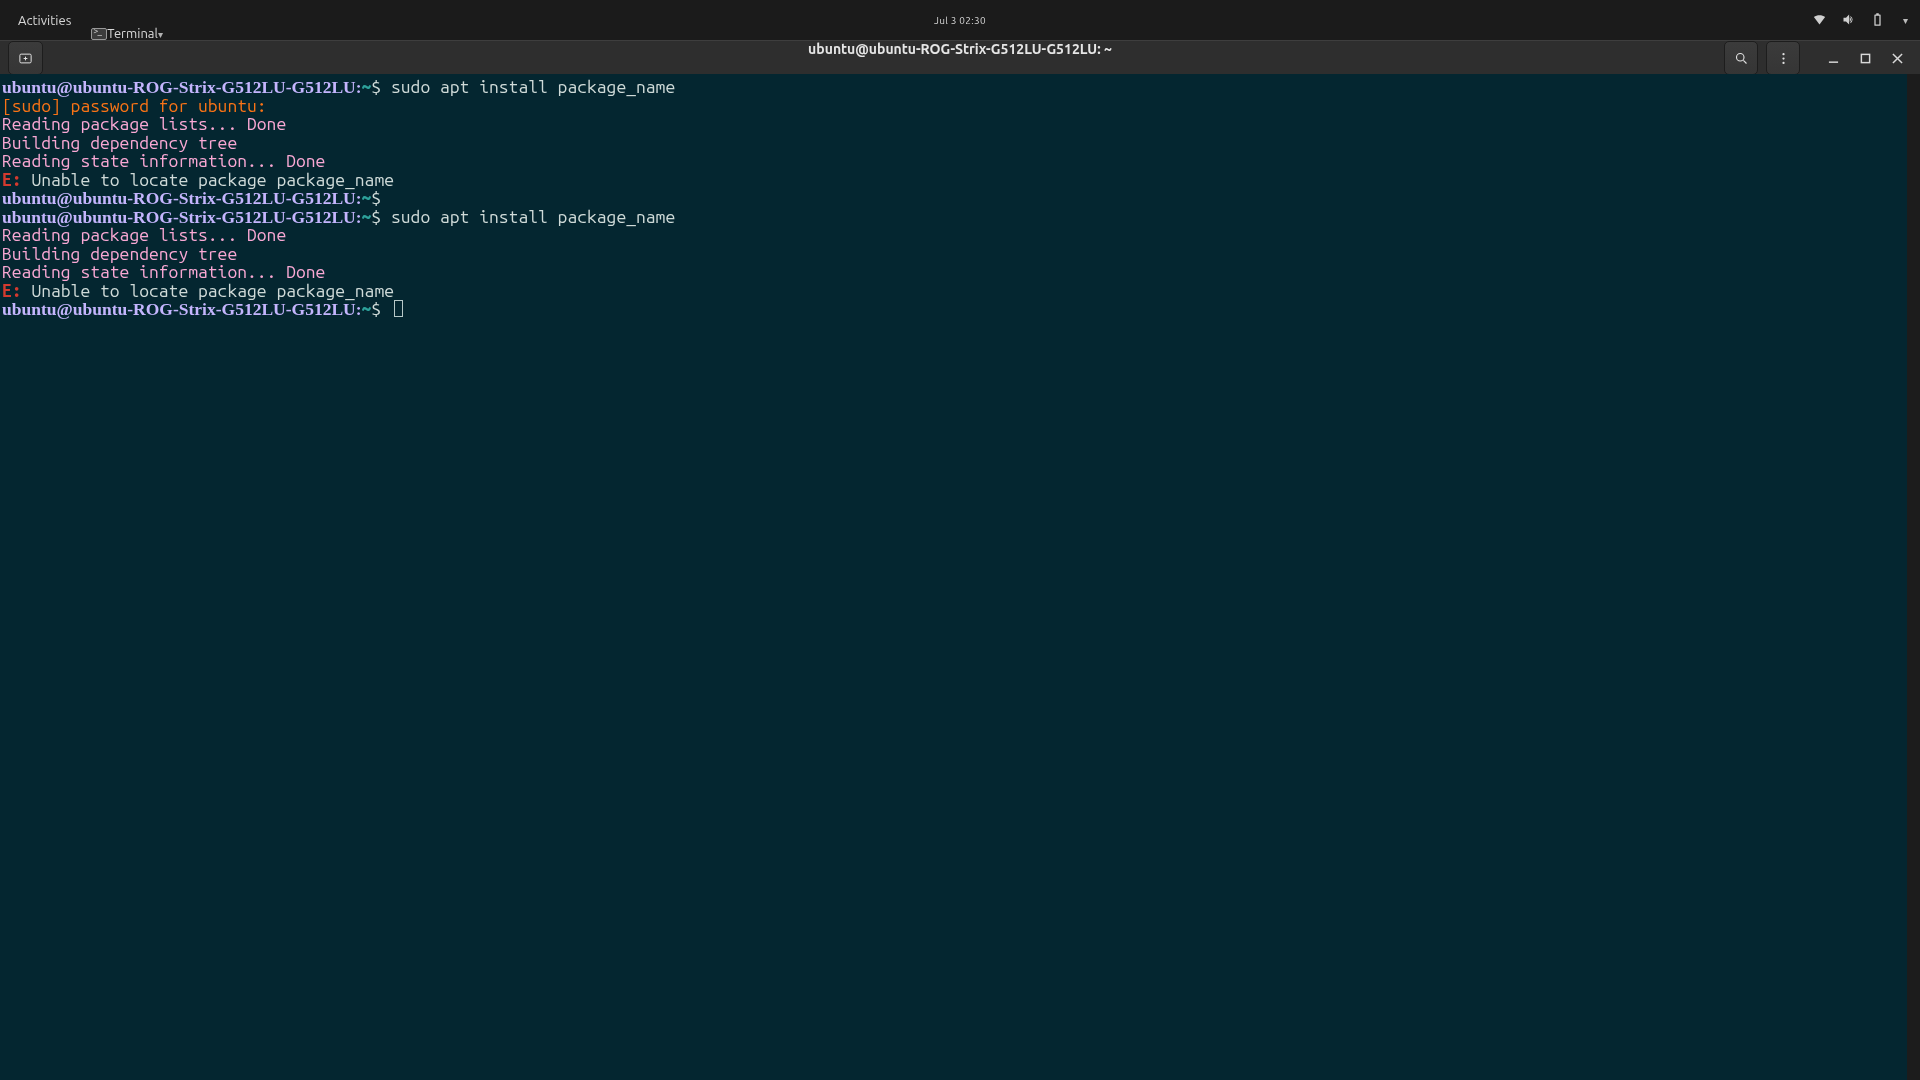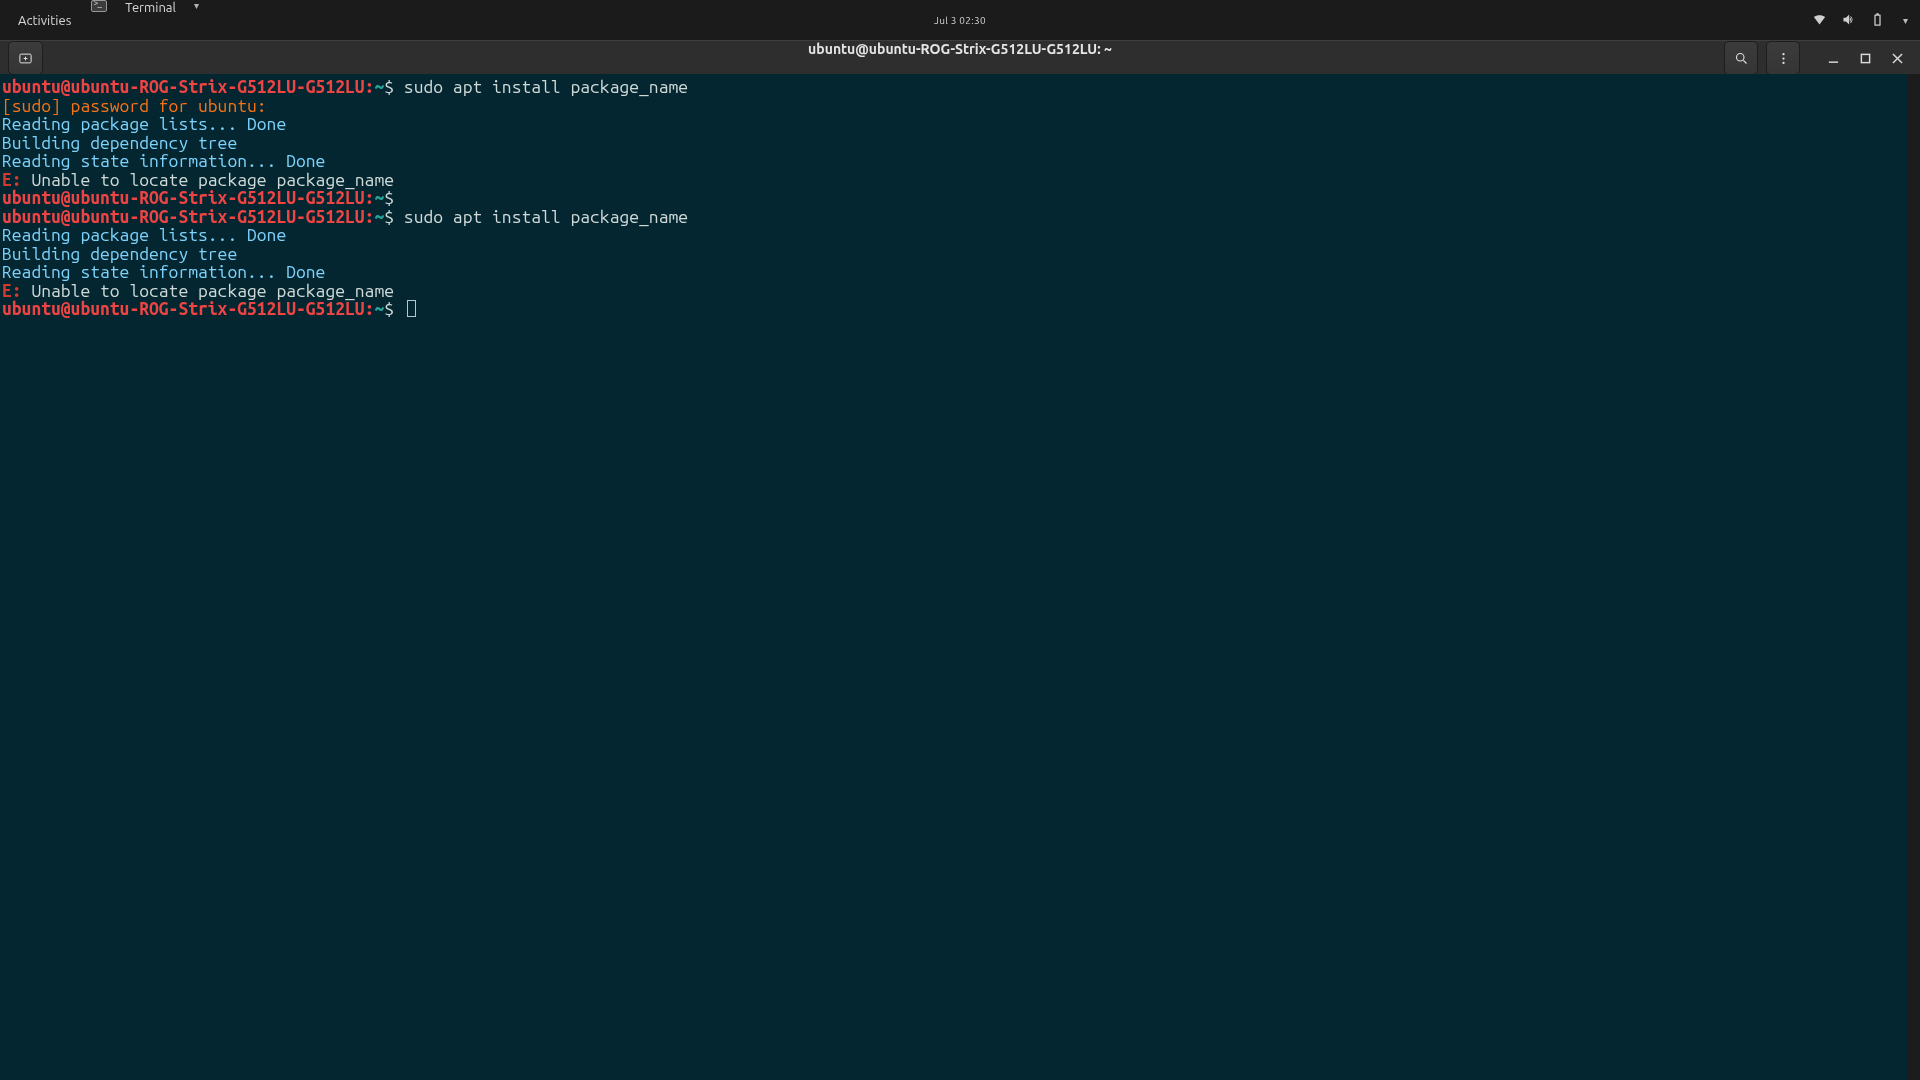--- a/index.html
+++ b/index.html
@@ -4,21 +4,21 @@
 <style>
   * { margin:0; padding:0; box-sizing:border-box; }
   html,body { width:1920px; height:1080px; overflow:hidden;
               font-family:"Ubuntu","DejaVu Sans",sans-serif;
               background:#1c1c1c; color:#d8d8d8; }
   
   .gnome-bar { height:40px; background:#1b1b1b; display:flex; align-items:center;
                font-size:13px; color:#d8d8d8; padding:0 8px; }
   .gnome-bar .pad { flex:1; }
   .activities { padding:0 10px; height:100%; display:flex; align-items:center; cursor:pointer; }
-  .app-menu { display:flex; align-items:flex-start; gap:18px; padding:0 10px; height:100%; cursor:pointer; }
+  .app-menu { display:flex; align-items:flex-end; gap:0; padding:0 10px; height:100%; cursor:pointer; }
   .app-menu .term-glyph { width:16px; height:12px; background:#3c3c3c; border:1px solid #999;
                           border-radius:2px; position:relative; }
   .app-menu .term-glyph::after { content:">_"; position:absolute; top:-3px; left:1px;
                                  font-size:9px; color:#ddd; letter-spacing:-1px; }
   .app-menu .chev { font-size:10px; opacity:.8; }
   .clock { position:absolute; left:50%; transform:translateX(-50%);
            font-size:10px; letter-spacing:.3px; }
   .tray { display:flex; align-items:center; gap:14px; padding-right:4px; }
   .tray svg { width:15px; height:15px; fill:#cfcfcf; }
   .tray .chev { font-size:10px; opacity:.85; padding-left:4px; }
@@ -41,23 +41,23 @@
                    justify-content:center; cursor:pointer; color:#d9d9d9; }
   .winbtns svg { width:11px; height:11px; stroke:#d9d9d9; fill:none; stroke-width:1.6; }
 
   
   .term { position:absolute; top:74px; left:0; right:0; bottom:0;
           background:#042630;  }
   .term-inner { padding:4px 2px 2px 2px;
                 font-family:"Ubuntu Mono","DejaVu Sans Mono","Menlo",monospace;
                 font-size:17.5px; line-height:18.5px; letter-spacing:0px;
                 color:#c9d7d7; white-space:pre; }
-  .c-prompt { color:#ef4444; font-weight:bold; }
+  .c-prompt { color:#c4b5fd; font-weight:bold;font-family:Liberation Serif, serif; }
   .c-path   { color:#2da19a; font-weight:bold; }
-  .c-teal   { color:#7dd3fc; }
+  .c-teal   { color:#f9a8d4; }
   .c-cmd    { color:#cfdad8; }
   .c-err    { color:#d33a2f; font-weight:bold; }
   .c-dim    { color:#f97316; }
 
   .cursor-block { display:inline-block; width:9px; height:17px;
                   border:1.5px solid #b7c8c8; margin-left:3px;
                   vertical-align:-2px; }
 
   
   .scroll-strip { position:absolute; top:74px; right:0; bottom:0; width:13px;

